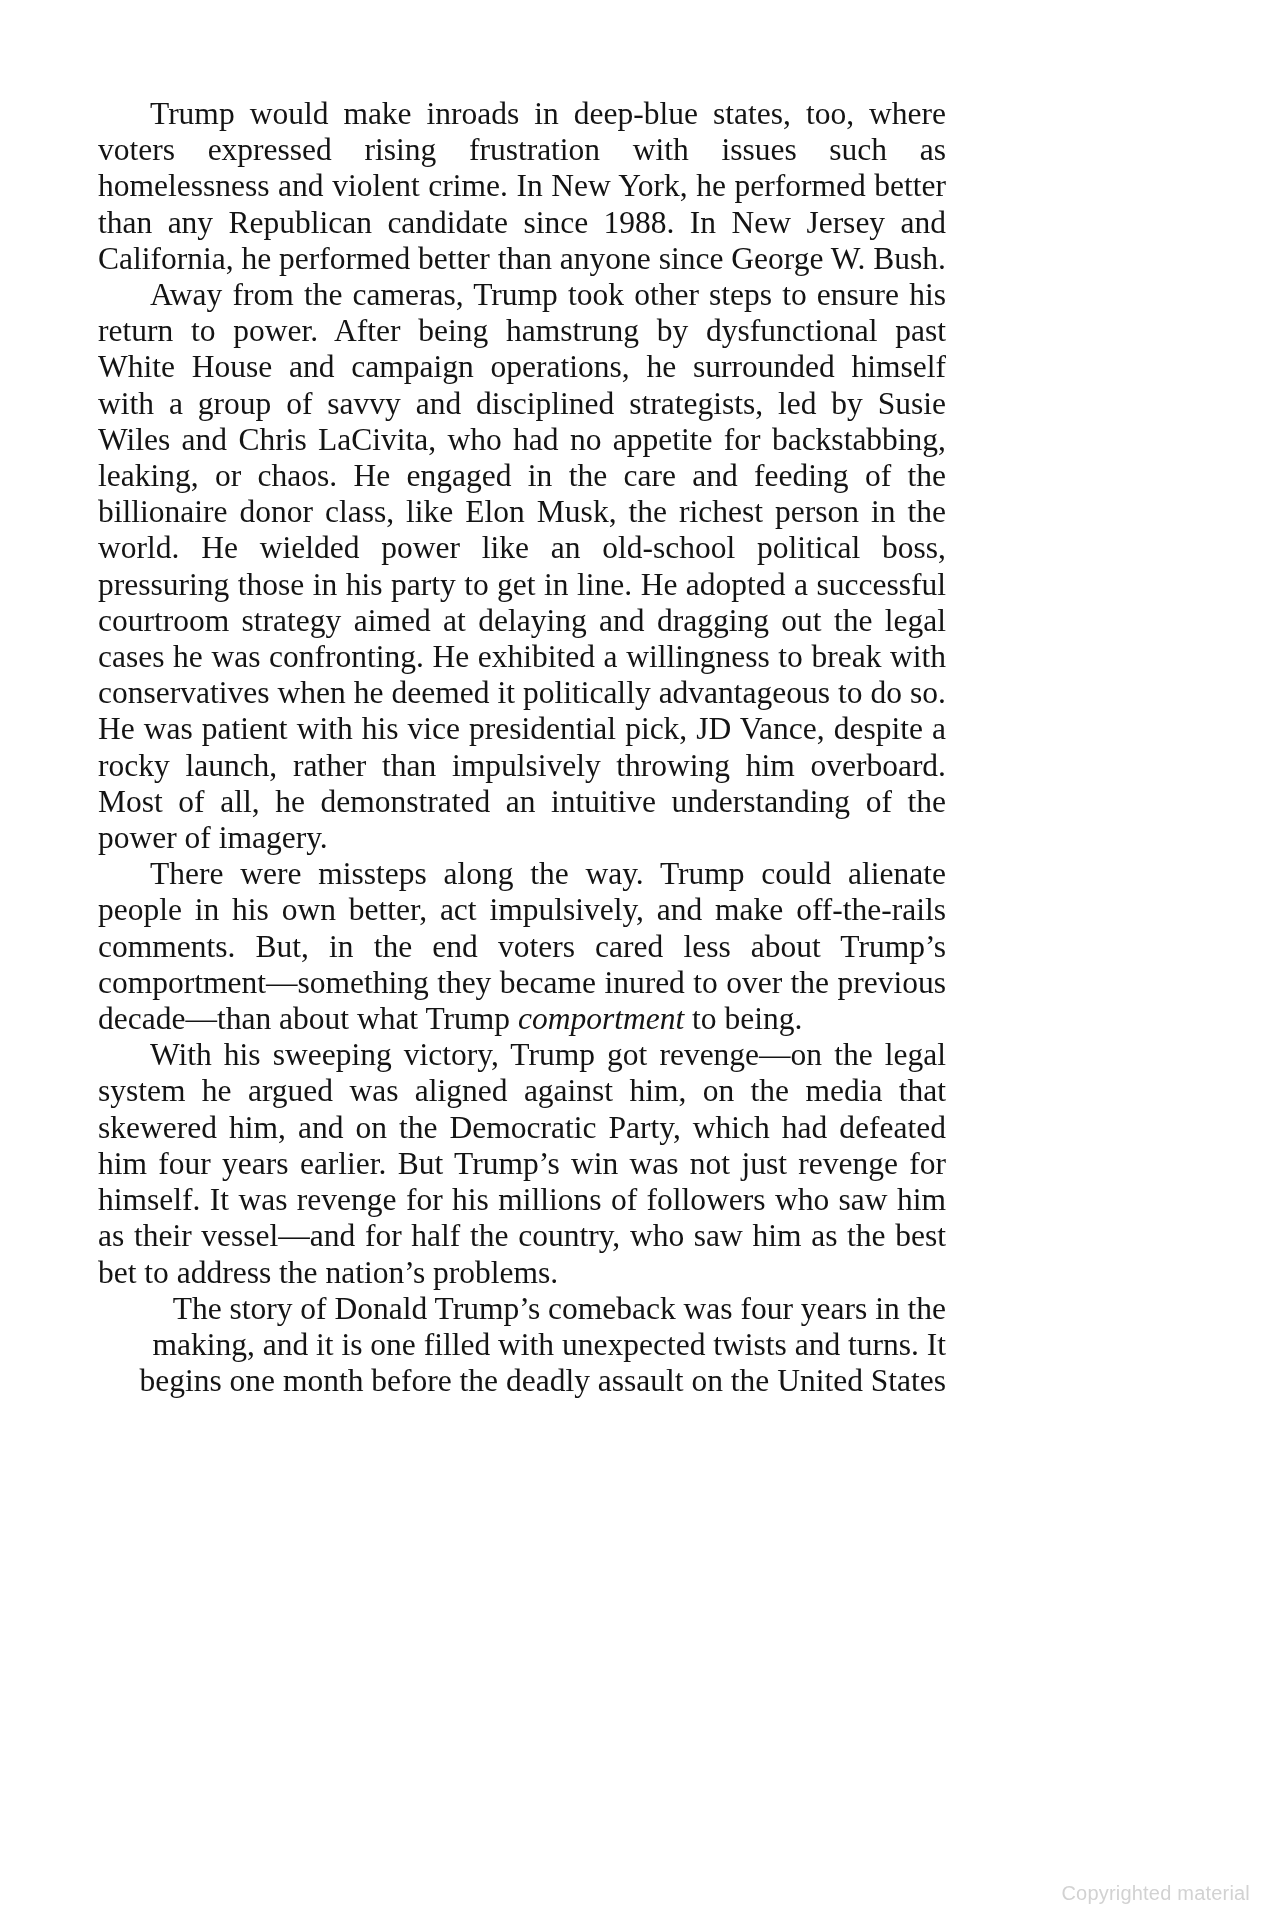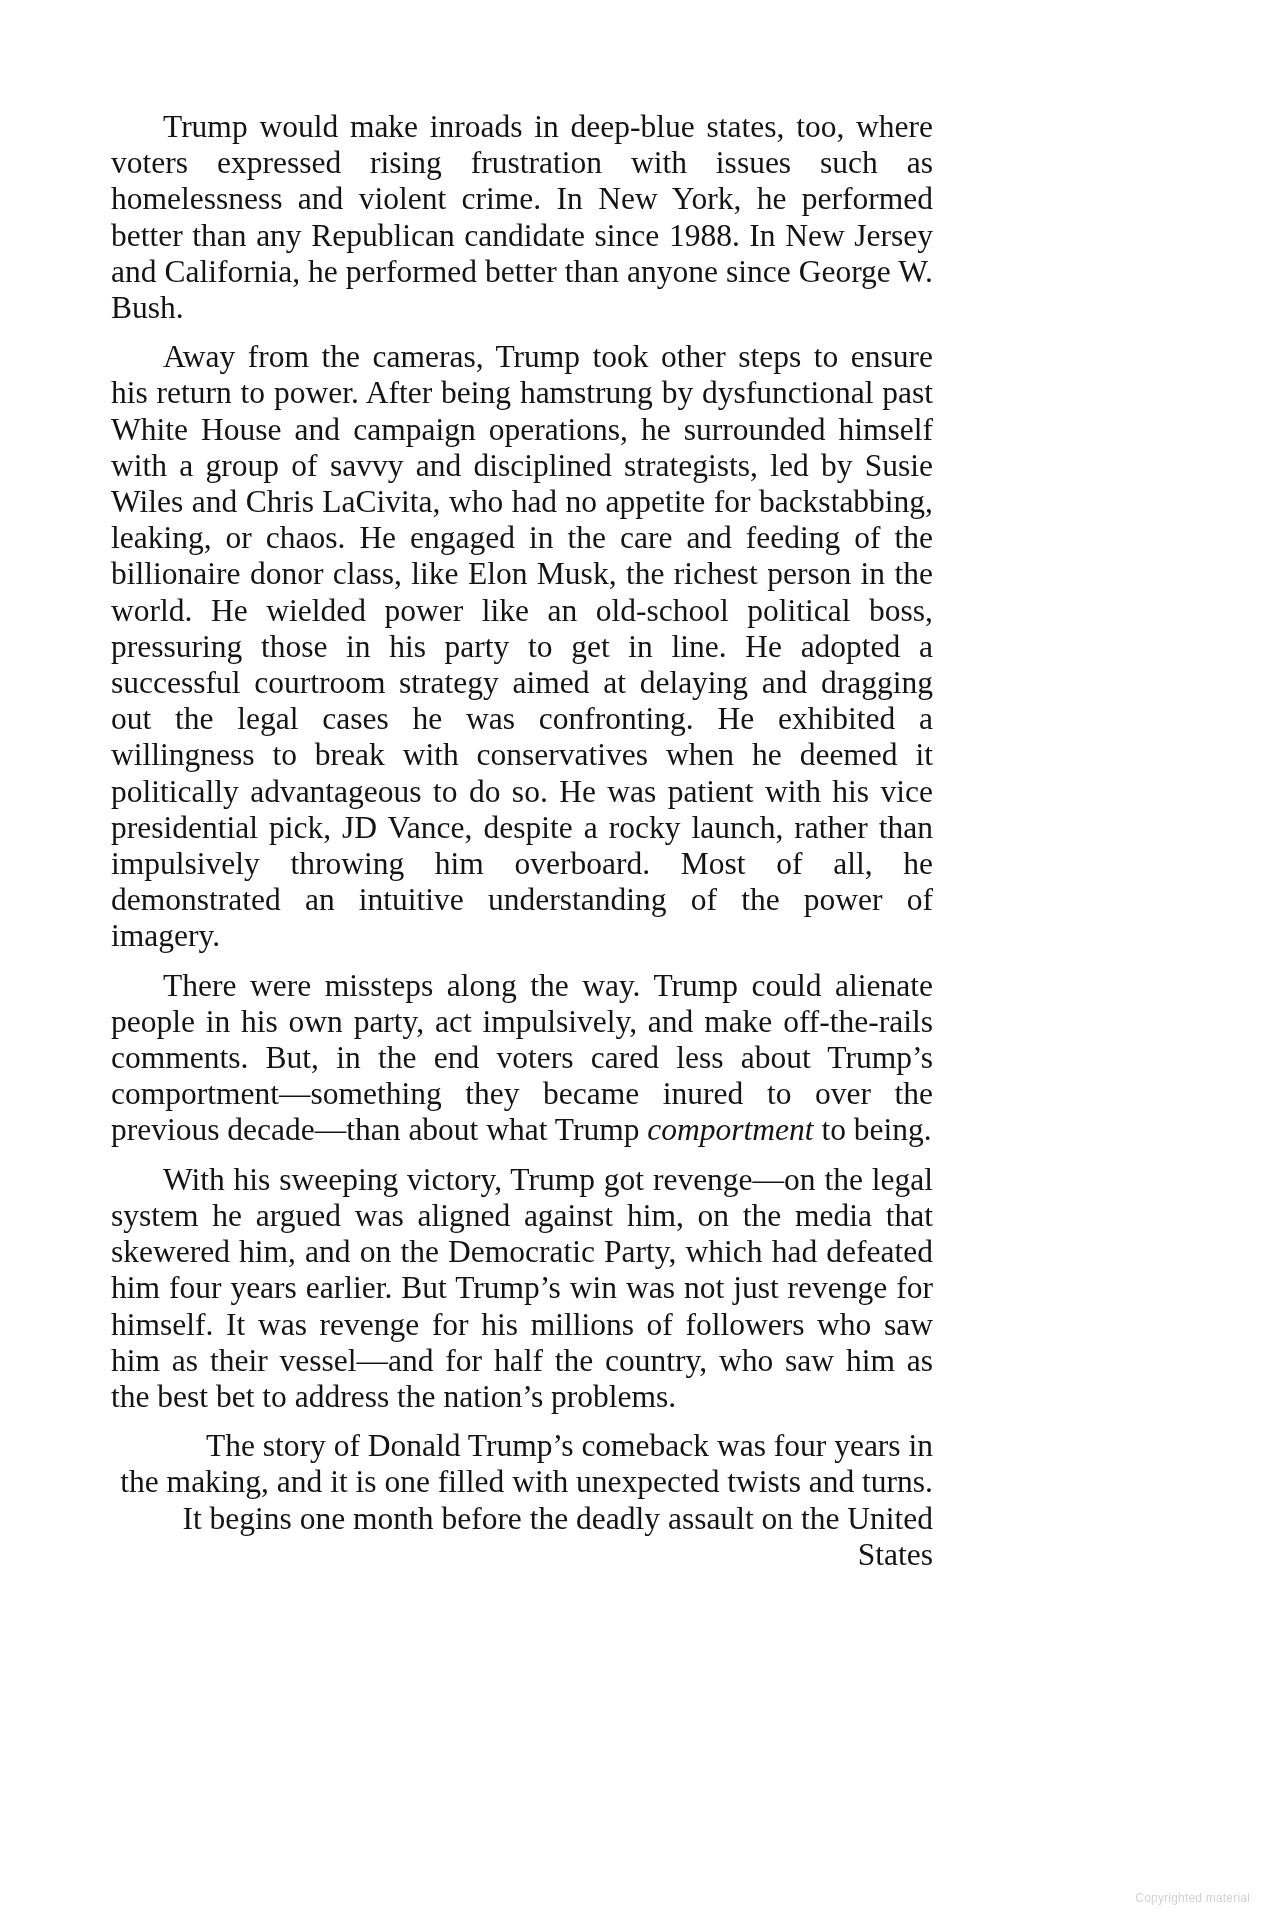--- a/index.html
+++ b/index.html
@@ -31,59 +31,59 @@
     width: 848px;
     text-align: justify;
     text-justify: inter-word;
     color: #141414;
     font-size: 31.5px;
     line-height: 36.2px;
     -webkit-font-smoothing: antialiased;
   }
 
   .text-block p {
-    margin: 13px;
+    margin: 0;
     text-indent: 52px;
     text-align: justify;
     hyphens: none;
     -webkit-hyphens: none;
   }
 
   .text-block p:last-child {
     text-align: right;
   }
 
   .em-italic {
     font-style: italic;
   }
 
   .watermark {
     position: absolute;
     right: 30px;
     bottom: 24px;
     font-family: "Liberation Sans", "DejaVu Sans", sans-serif;
-    font-size: 12px;
+    font-size: 20px;
     letter-spacing: 0.2px;
     color: #d2d2d2;
     white-space: nowrap;
     user-select: none;
   }
 </style>
 </head>
 <body>
 
 <div class="page">
 
   <div class="text-block">
 
     <p>Trump would make inroads in deep-blue states, too, where voters expressed rising frustration with issues such as homelessness and violent crime. In New York, he performed better than any Republican candidate since 1988. In New Jersey and California, he performed better than anyone since George W. Bush.</p>
 
     <p>Away from the cameras, Trump took other steps to ensure his return to power. After being hamstrung by dysfunctional past White House and campaign operations, he surrounded himself with a group of savvy and disciplined strategists, led by Susie Wiles and Chris LaCivita, who had no appetite for backstabbing, leaking, or chaos. He engaged in the care and feeding of the billionaire donor class, like Elon Musk, the richest person in the world. He wielded power like an old-school political boss, pressuring those in his party to get in line. He adopted a successful courtroom strategy aimed at delaying and dragging out the legal cases he was confronting. He exhibited a willingness to break with conservatives when he deemed it politically advantageous to do so. He was patient with his vice presidential pick, JD Vance, despite a rocky launch, rather than impulsively throwing him overboard. Most of all, he demonstrated an intuitive understanding of the power of imagery.</p>
 
-    <p><span>There were missteps along the way. Trump could alienate people in his own party, act impulsively, and make off-the-rails comments. But, in the end voters cared less about Trump’s comportment—something they became inured to over the previous decade—than about what Trump </span><span class="em-italic">comportment</span><span> to being.</span></p>
+    <p><span>There were missteps along the way. Trump could alienate people in his own better, act impulsively, and make off-the-rails comments. But, in the end voters cared less about Trump’s comportment—something they became inured to over the previous decade—than about what Trump </span><span class="em-italic">comportment</span><span> to being.</span></p>
 
     <p>With his sweeping victory, Trump got revenge—on the legal system he argued was aligned against him, on the media that skewered him, and on the Democratic Party, which had defeated him four years earlier. But Trump’s win was not just revenge for himself. It was revenge for his millions of followers who saw him as their vessel—and for half the country, who saw him as the best bet to address the nation’s problems.</p>
 
     <p>The story of Donald Trump’s comeback was four years in the making, and it is one filled with unexpected twists and turns. It begins one month before the deadly assault on the United States</p>
 
   </div>
 
   <div class="watermark">Copyrighted material</div>
 
 </div>

